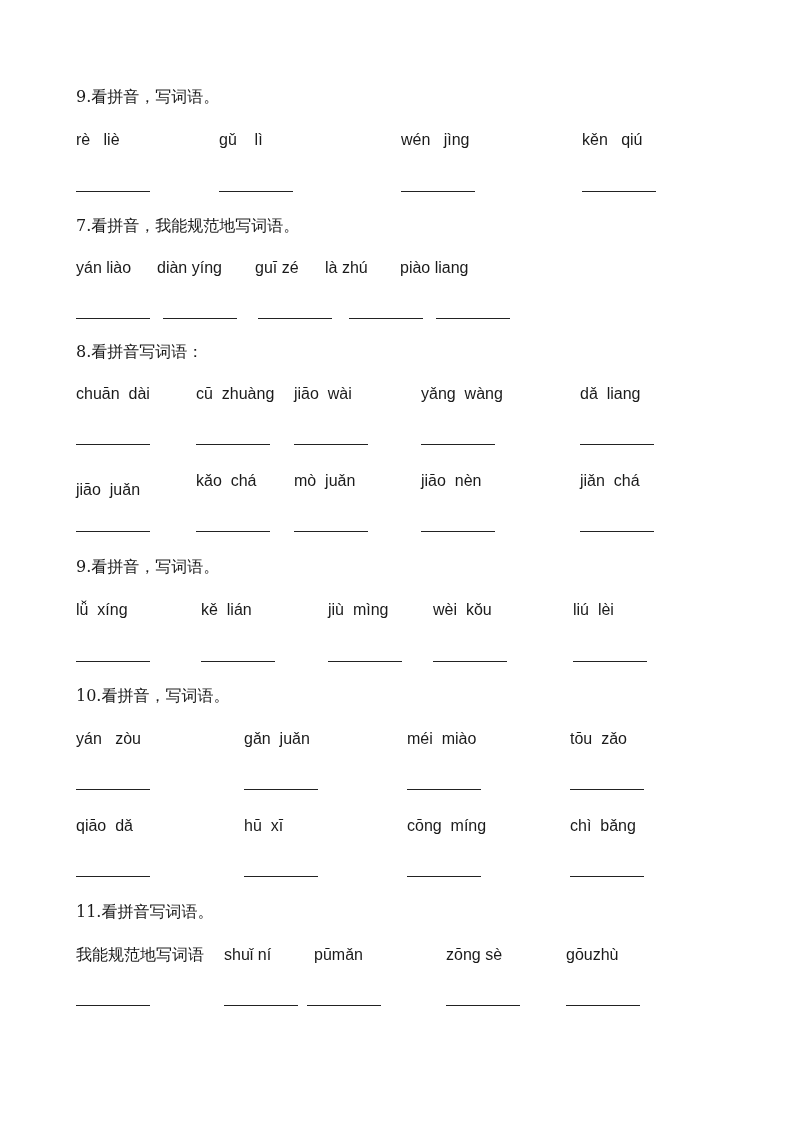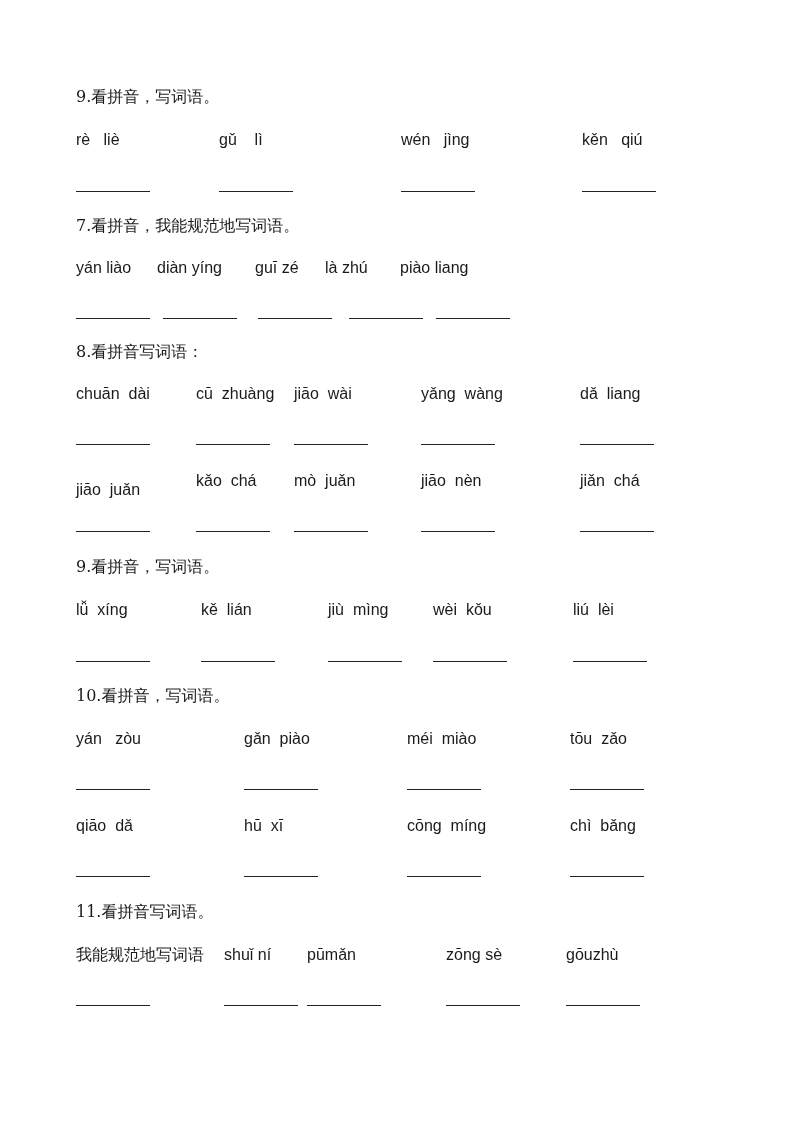--- a/index.html
+++ b/index.html
@@ -65,40 +65,40 @@
 <div class="pinyin" style="left:433px;top:600px">wèi  kǒu</div>
 <div class="pinyin" style="left:573px;top:600px">liú  lèi</div>
 <div class="blank" style="left:76px;top:660px"></div>
 <div class="blank" style="left:201px;top:660px"></div>
 <div class="blank" style="left:328px;top:660px"></div>
 <div class="blank" style="left:433px;top:660px"></div>
 <div class="blank" style="left:573px;top:660px"></div>
 
 <div class="heading" style="top:686px">10.看拼音，写词语。</div>
 <div class="pinyin" style="left:76px;top:729px">yán   zòu</div>
-<div class="pinyin" style="left:244px;top:729px">gǎn  piào</div>
+<div class="pinyin" style="left:244px;top:729px">gǎn  juǎn</div>
 <div class="pinyin" style="left:407px;top:729px">méi  miào</div>
 <div class="pinyin" style="left:570px;top:729px">tōu  zǎo</div>
 <div class="blank" style="left:76px;top:788px"></div>
 <div class="blank" style="left:244px;top:788px"></div>
 <div class="blank" style="left:407px;top:788px"></div>
 <div class="blank" style="left:570px;top:788px"></div>
 
 <div class="pinyin" style="left:76px;top:816px">qiāo  dǎ</div>
 <div class="pinyin" style="left:244px;top:816px">hū  xī</div>
 <div class="pinyin" style="left:407px;top:816px">cōng  míng</div>
 <div class="pinyin" style="left:570px;top:816px">chì  bǎng</div>
 <div class="blank" style="left:76px;top:875px"></div>
 <div class="blank" style="left:244px;top:875px"></div>
 <div class="blank" style="left:407px;top:875px"></div>
 <div class="blank" style="left:570px;top:875px"></div>
 
 <div class="heading" style="top:902px">11.看拼音写词语。</div>
 <div class="pinyin" style="left:76px;top:945px">我能规范地写词语</div>
 <div class="pinyin" style="left:224px;top:945px">shuǐ ní</div>
-<div class="pinyin" style="left:307px;top:945px">pūmǎn</div>
+<div class="pinyin" style="left:314px;top:945px">pūmǎn</div>
 <div class="pinyin" style="left:446px;top:945px">zōng sè</div>
 <div class="pinyin" style="left:566px;top:945px">gōuzhù</div>
 <div class="blank" style="left:76px;top:1004px"></div>
 <div class="blank" style="left:224px;top:1004px"></div>
 <div class="blank" style="left:307px;top:1004px"></div>
 <div class="blank" style="left:446px;top:1004px"></div>
 <div class="blank" style="left:566px;top:1004px"></div>
 
 </body></html>

